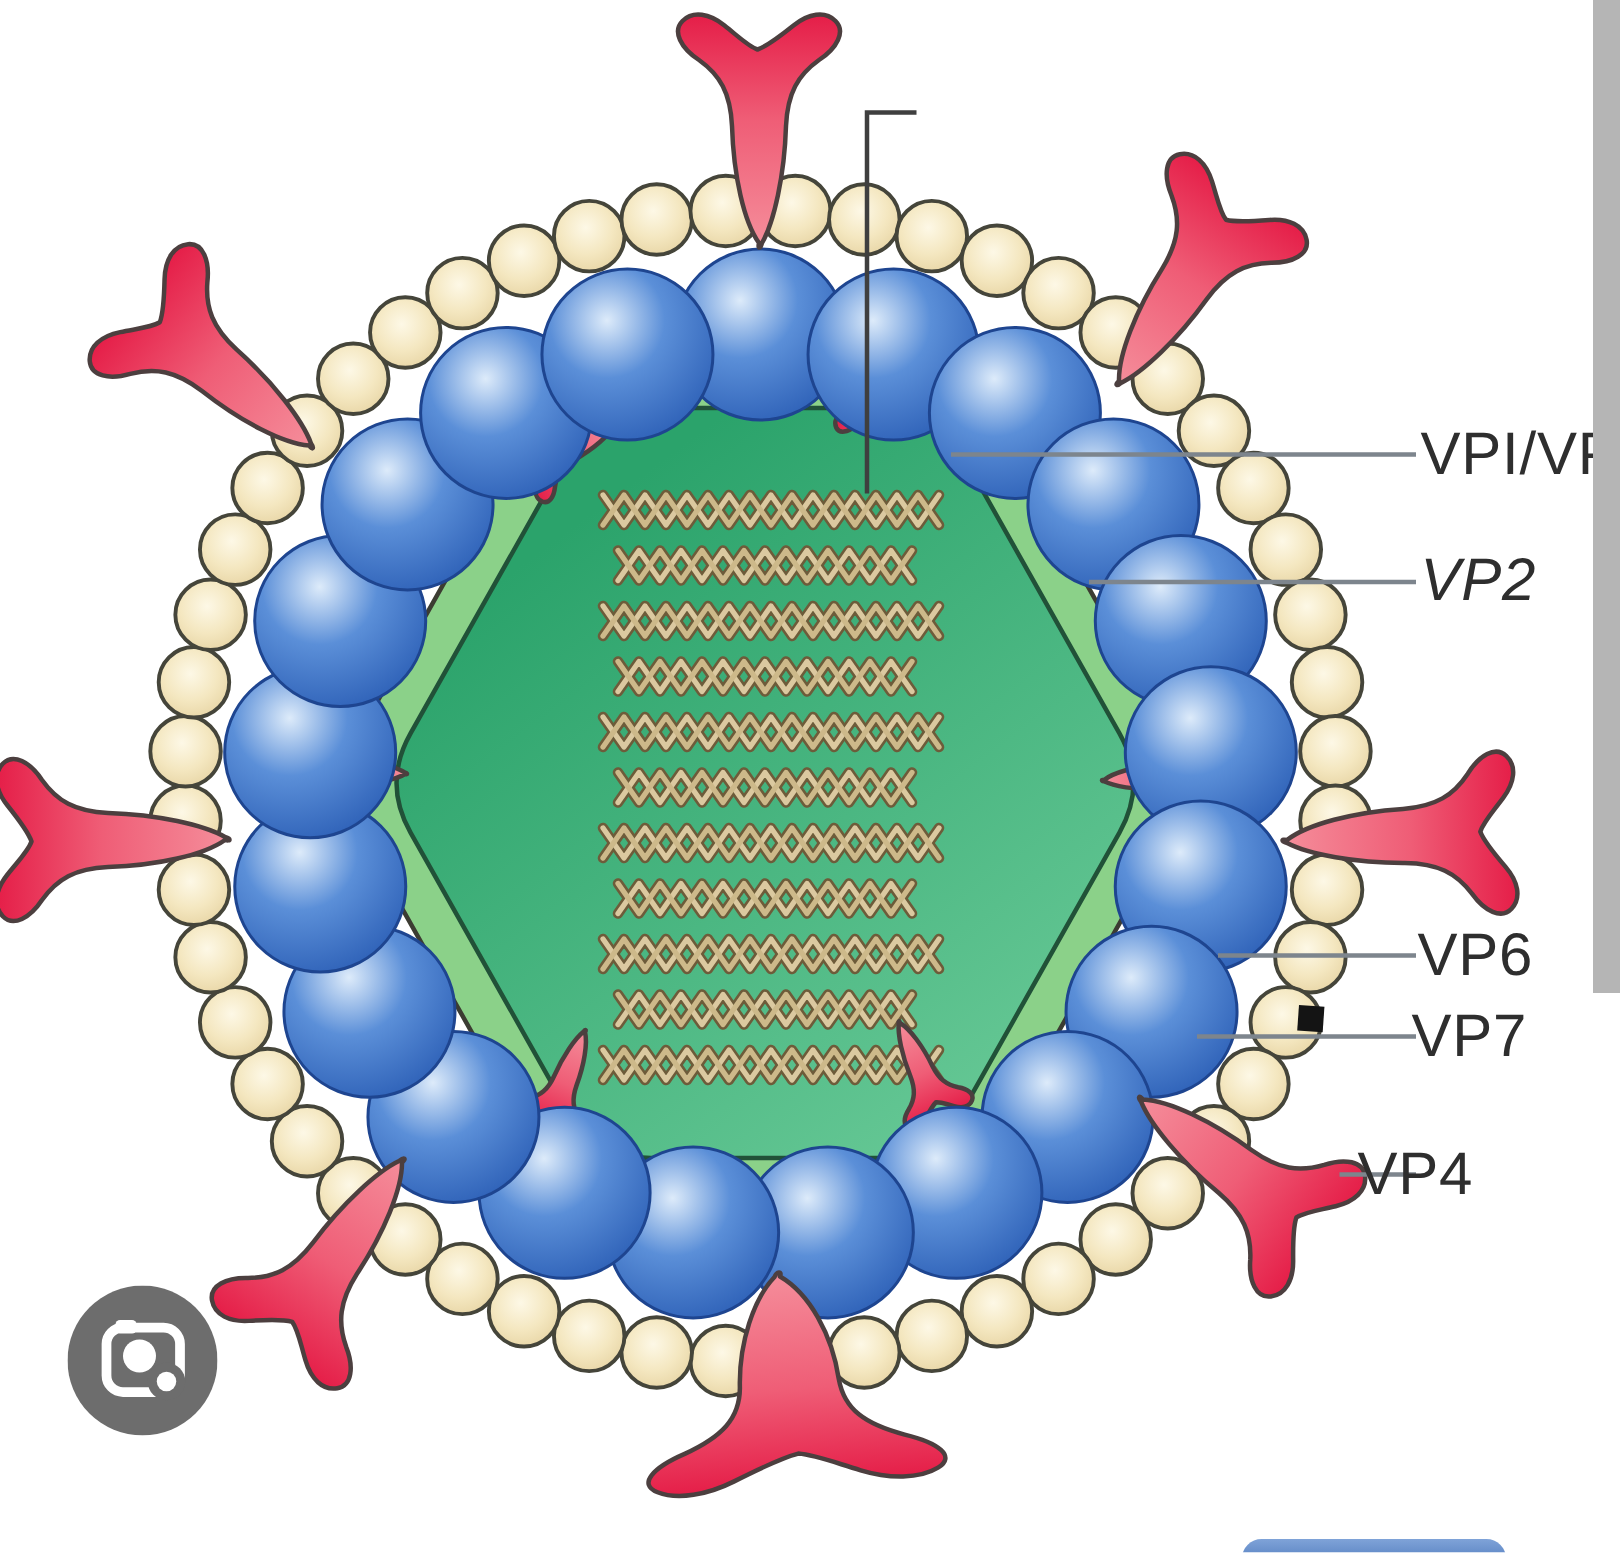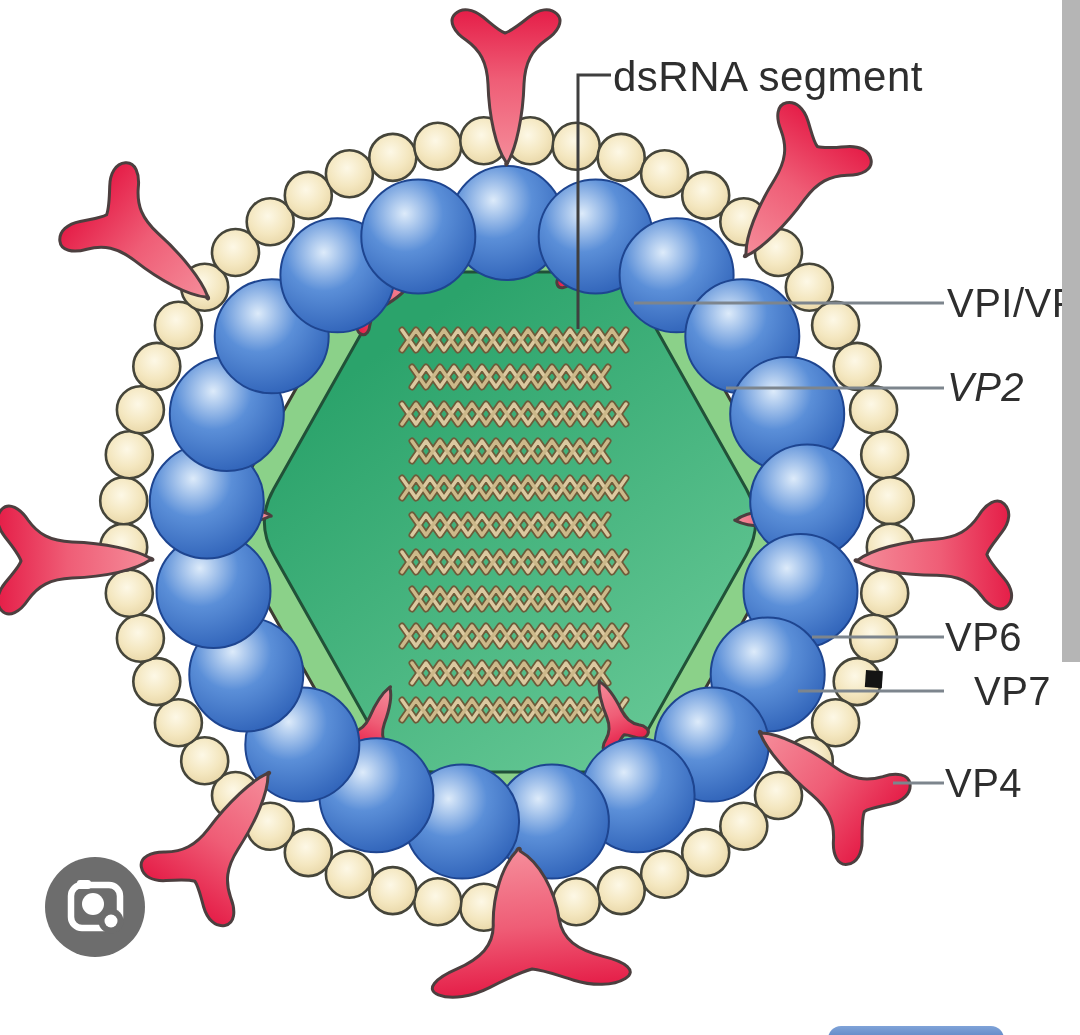--- a/index.html
+++ b/index.html
@@ -179,26 +179,25 @@
       <path d="M0,0 C14,-10 45,-17 78,-18 C100,-19 112,-26 122,-40 C130,-52 141,-58 148,-51 C155,-44 153,-33 145,-23 C137,-13 131,-7 129,-1 C131,5 137,13 145,23 C153,33 155,44 148,51 C141,58 130,52 122,40 C112,26 100,19 78,18 C45,17 14,10 0,2 C-4,1 -4,-1 0,0 Z" fill="url(#gSpike)" stroke="#4c3f3f" stroke-width="3" vector-effect="non-scaling-stroke" stroke-linejoin="round" transform="translate(206,297) rotate(-140) scale(1,1)"></path>
       <path d="M611,75 L578,75 L578,329" fill="none" stroke="#3f3f3f" stroke-width="3"></path>
       <line x1="634" y1="303" x2="944" y2="303" stroke="#7d858d" stroke-width="3"></line>
       <line x1="726" y1="388" x2="944" y2="388" stroke="#7d858d" stroke-width="3"></line>
       <line x1="812" y1="637" x2="944" y2="637" stroke="#7d858d" stroke-width="3"></line>
       <line x1="798" y1="691" x2="944" y2="691" stroke="#7d858d" stroke-width="3"></line>
       <line x1="893" y1="783" x2="944" y2="783" stroke="#7d858d" stroke-width="3"></line>
       <rect x="866" y="670" width="17" height="17" fill="#141414" transform="rotate(4 866 670)"></rect>
     </svg>
 
-  <div class="lbl lbl-top" style="left:613px;top:56px;">dsRNA segment</div>
   <div class="lbl lbl-right" style="left:947px;top:283px;">VPI/VP3</div>
   <div class="lbl lbl-right" style="left:947px;top:367px;font-style:italic;">VP2</div>
   <div class="lbl lbl-right" style="left:945px;top:617px;text-align:center;">VP6</div>
-  <div class="lbl lbl-right" style="left:974px;top:671px;">VP7</div>
-  <div class="lbl lbl-right" style="left:945px;top:763px;text-align:center;">VP4</div>
+  <div class="lbl lbl-right" style="left:941px;top:671px;">VP7</div>
+  <div class="lbl lbl-right" style="left:905px;top:763px;text-align:center;">VP4</div>
 
   <div id="gray-strip"></div>
 
   <div id="search-pill"></div>
 
   <button id="lens-btn" aria-label="camera">
     <svg width="100" height="100" viewBox="0 0 100 100">
       <circle cx="50" cy="50" r="50" fill="#6d6d6d"></circle>
       <rect x="32" y="23" width="14" height="9" rx="3" fill="#ffffff"></rect>
       <rect x="26" y="28" width="49" height="43" rx="11" fill="none" stroke="#ffffff" stroke-width="6.5"></rect>

